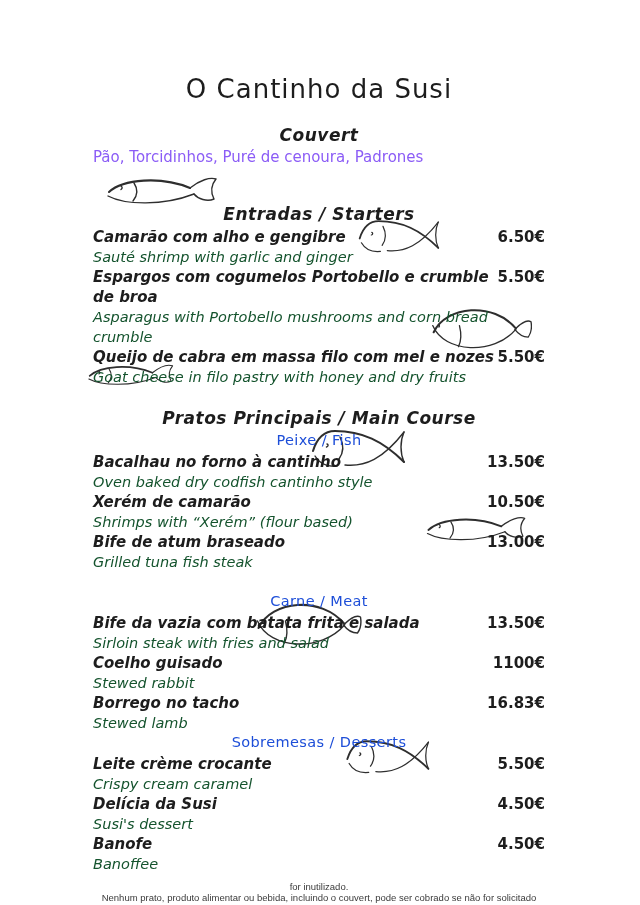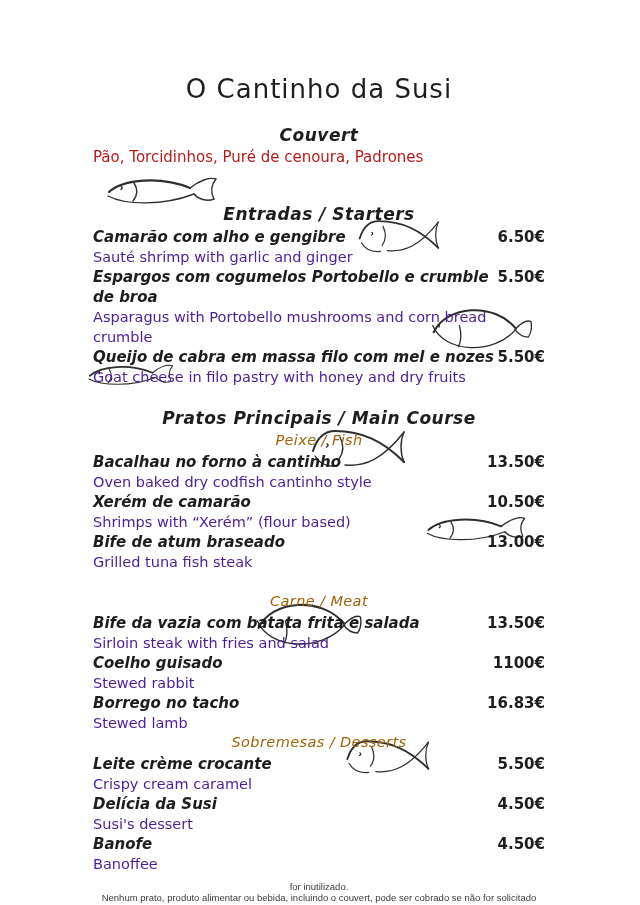--- a/index.html
+++ b/index.html
@@ -19,35 +19,35 @@
     letter-spacing:1px;color:#1d1d1d;
   }
   .h-main{
     font-size:17px;line-height:18px;font-weight:bold;font-style:italic;
     text-align:center;color:#1d1d1d;letter-spacing:.5px;
   }
   .h-couvert{margin-top:22px;}
   .h-entradas{margin-top:39px;}
   .h-principais{margin-top:22px;line-height:19px;}
   .couvert-items{
-    margin-top:5px;font-size:15px;line-height:17px;color:#b91c1c;
+    margin-top:5px;font-size:15px;line-height:17px;color:#8b5cf6;
     text-align:left;
   }
   .h-sub{
-    font-size:14.5px;line-height:16px;font-style:italic;
-    text-align:center;color:#a16207;letter-spacing:.4px;
+    font-size:14.5px;line-height:16px;
+    text-align:center;color:#1d4ed8;letter-spacing:.4px;
   }
   .h-peixe{margin-top:4px;}
   .h-carne{margin-top:21px;}
   .h-sobremesas{margin-top:1px;}
   .items{margin-top:4px;}
   .row{display:flex;justify-content:space-between;align-items:baseline;line-height:20px;}
   .item-name{font-size:15px;font-weight:bold;color:#1d1d1d;font-style:italic;}
   .item-price{font-size:15px;font-weight:bold;color:#1d1d1d;white-space:nowrap;}
-  .item-desc{font-size:14.5px;line-height:20px;color:#4c1d95;}
+  .item-desc{font-size:14.5px;line-height:20px;color:#14532d;font-style:italic;}
   .footer{
     margin-top:7px;text-align:center;
     font-family:"Liberation Sans",sans-serif;
     font-size:9.5px;line-height:11px;color:#3a3a3a;
   }
   .fish{position:absolute;z-index:1;pointer-events:none;}
   .fish path{fill:none;stroke:#2e2e2e;stroke-width:1.4;stroke-linecap:round;stroke-linejoin:round;}
   .fish path.s2{stroke-width:2.1;}
 </style>
 </head>

